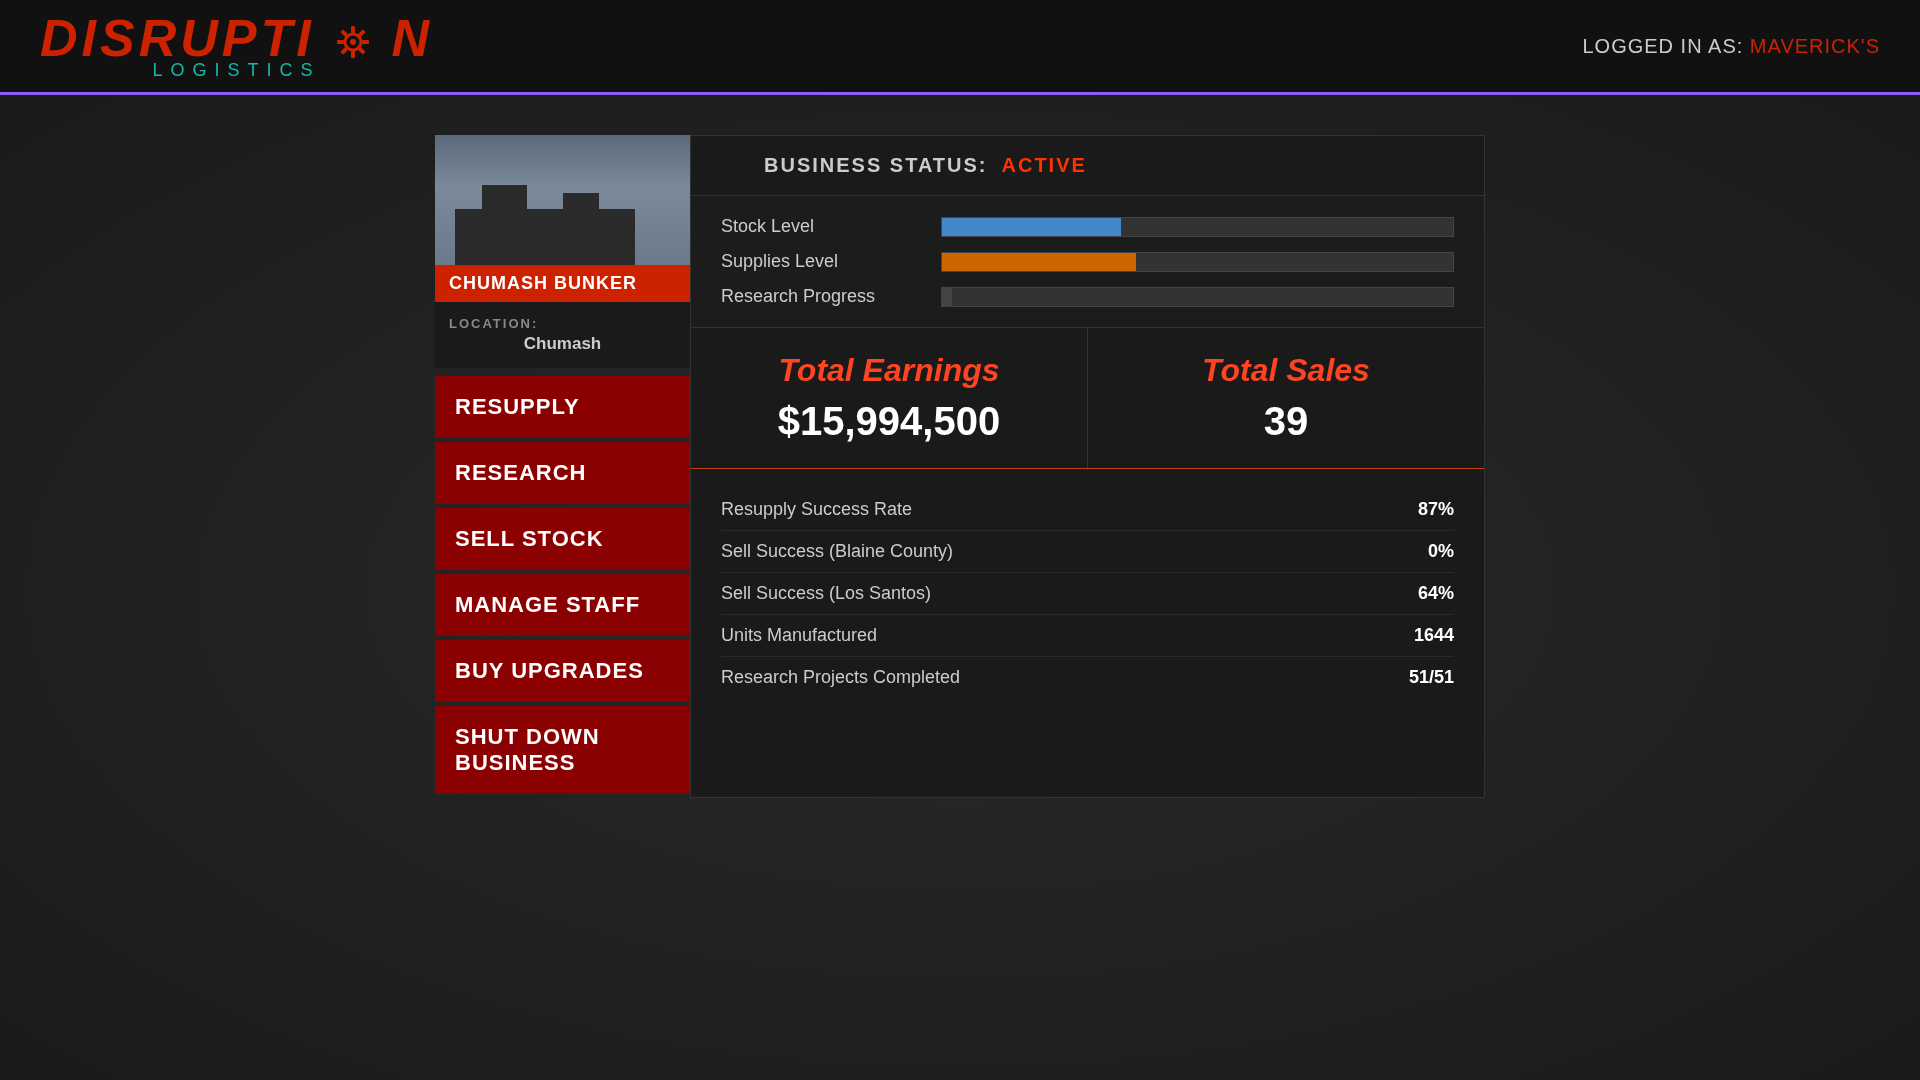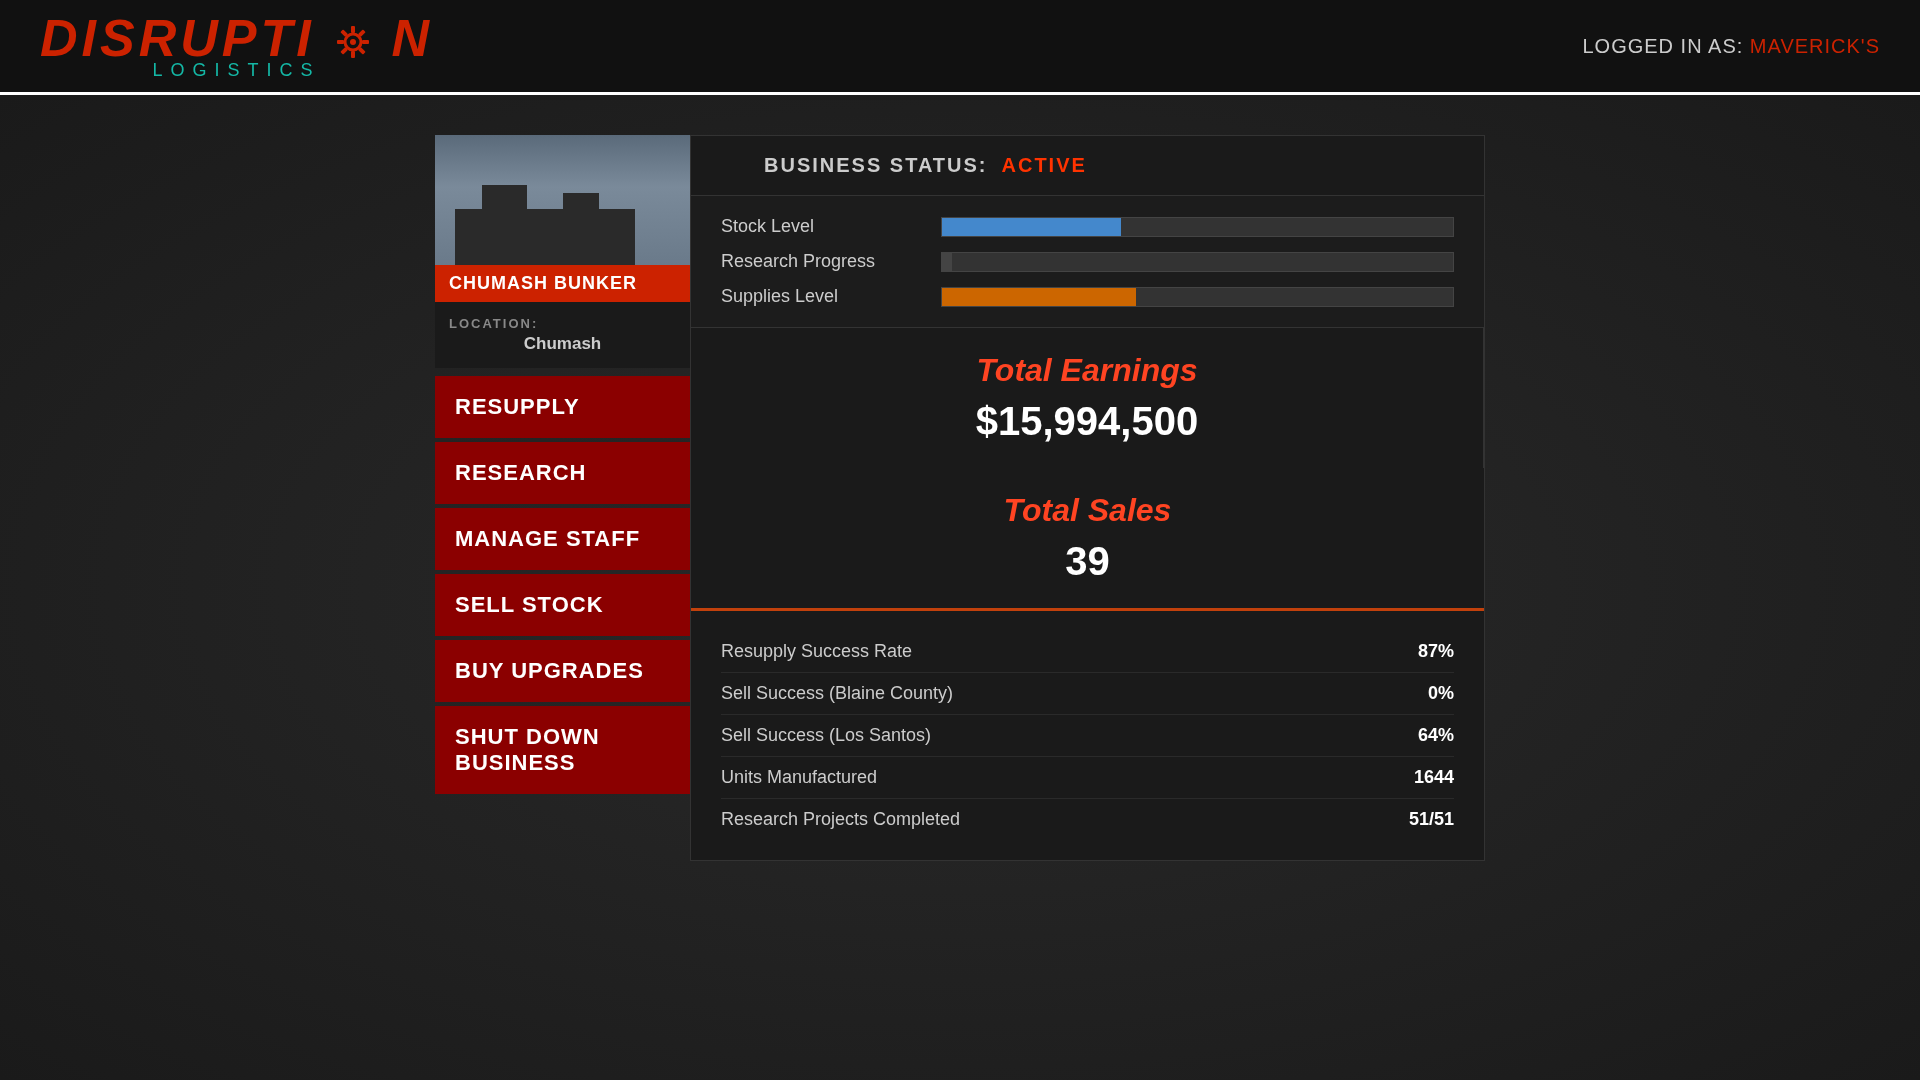--- a/index.html
+++ b/index.html
@@ -15,21 +15,21 @@
 
     
     .header {
       width: 100%;
       height: 95px;
       background-color: #111111;
       display: flex;
       align-items: center;
       justify-content: space-between;
       padding: 12px 40px;
-      border-bottom: 3px solid #ffffff;
+      border-bottom: 3px solid #8b5cf6;
       position: relative;
     }
 
     .logo-container {
       display: flex;
       flex-direction: column;
       align-items: center;
     }
 
     .logo-title {
@@ -255,22 +255,21 @@
     }
 
     .progress-bar-fill.orange {
       background-color: #cc6600;
       width: 38%;
     }
 
     
     .earnings-section {
       display: flex;
-      border-bottom: 3px solid #c2410c;
-      flex-direction: column;
+      border-bottom: 1px solid #c2410c;
     }
 
     .earnings-box {
       flex: 1;
       padding: 24px 30px;
       text-align: center;
       border-right: 1px solid #333;
     }
 
     .earnings-box:last-child {
@@ -365,22 +364,22 @@
     <div class="left-panel">
       <div class="bunker-image"></div>
       <div class="bunker-label">Chumash Bunker</div>
       <div class="location-box">
         <div class="location-label">LOCATION:</div>
         <div class="location-value">Chumash</div>
       </div>
 
       <button class="menu-btn">Resupply</button>
       <button class="menu-btn">Research</button>
+      <button class="menu-btn">Sell Stock</button>
       <button class="menu-btn">Manage Staff</button>
-      <button class="menu-btn">Sell Stock</button>
       <button class="menu-btn">Buy Upgrades</button>
       <button class="menu-btn">Shut Down Business</button>
     </div>
 
     <div class="right-panel">
 
       <div class="status-bar">
         <span class="status-label">BUSINESS STATUS:</span>
         <span class="status-value">ACTIVE</span>
       </div>
@@ -388,33 +387,33 @@
       <div class="progress-section">
 
         <div class="progress-row">
           <span class="progress-label">Stock Level</span>
           <div class="progress-bar-container">
             <div class="progress-bar-fill blue"></div>
           </div>
         </div>
 
         <div class="progress-row">
+          <span class="progress-label">Supplies Level</span>
+          <div class="progress-bar-container">
+            <div class="progress-bar-fill orange"></div>
+          </div>
+        </div>
+
+        <div class="progress-row">
           <span class="progress-label">Research Progress</span>
           <div class="progress-bar-container">
             <div class="progress-bar-fill dark"></div>
           </div>
         </div>
 
-        <div class="progress-row">
-          <span class="progress-label">Supplies Level</span>
-          <div class="progress-bar-container">
-            <div class="progress-bar-fill orange"></div>
-          </div>
-        </div>
-
       </div>
 
       <div class="earnings-section">
         <div class="earnings-box">
           <div class="earnings-title">Total Earnings</div>
           <div class="earnings-value">$15,994,500</div>
         </div>
         <div class="earnings-box">
           <div class="earnings-title">Total Sales</div>
           <div class="earnings-value">39</div>

